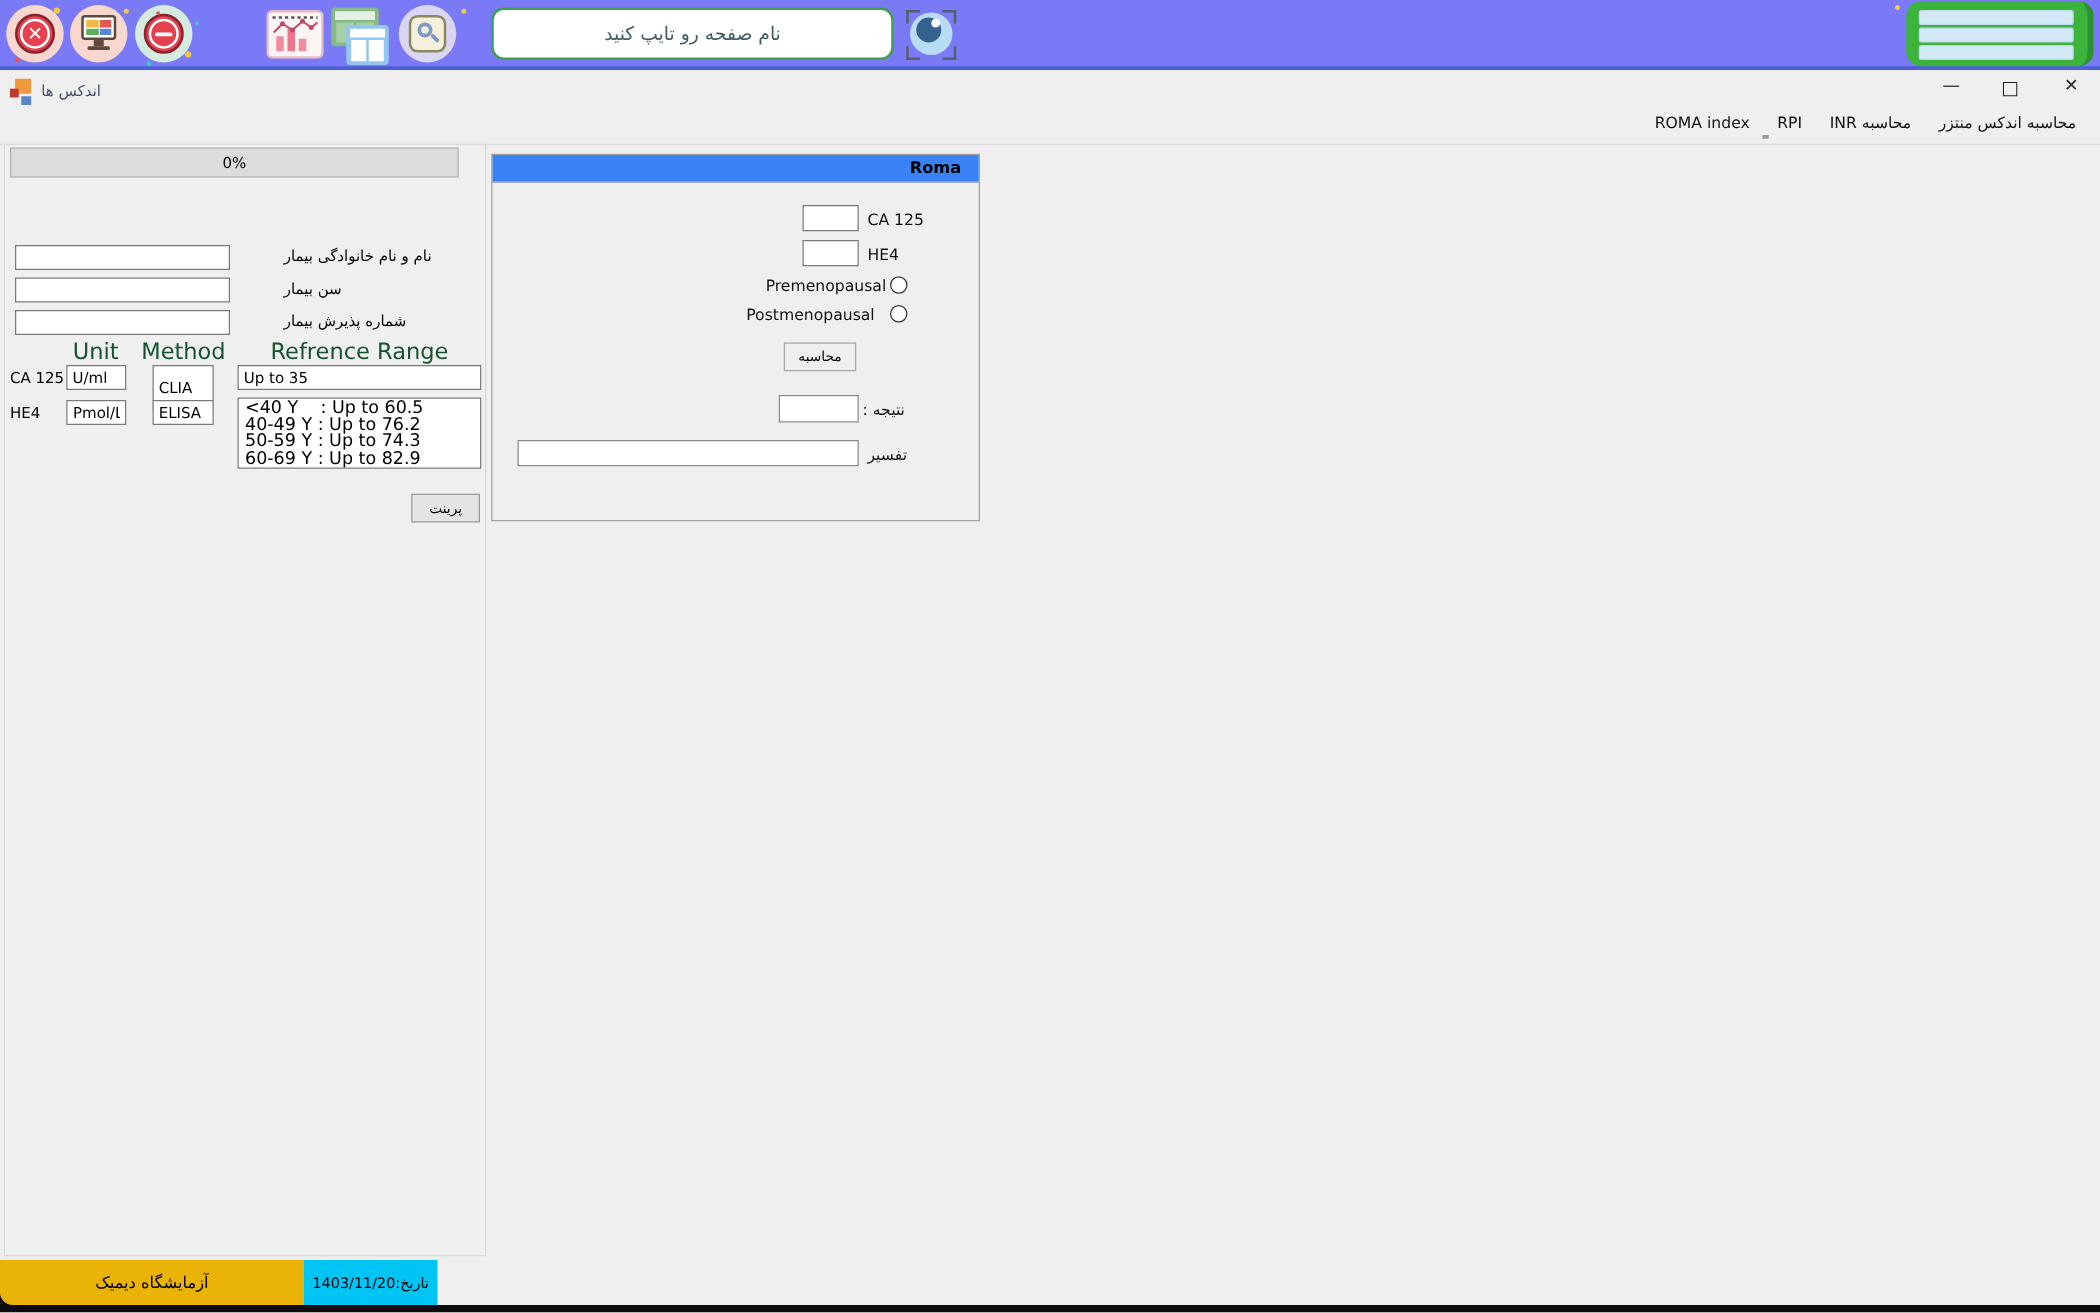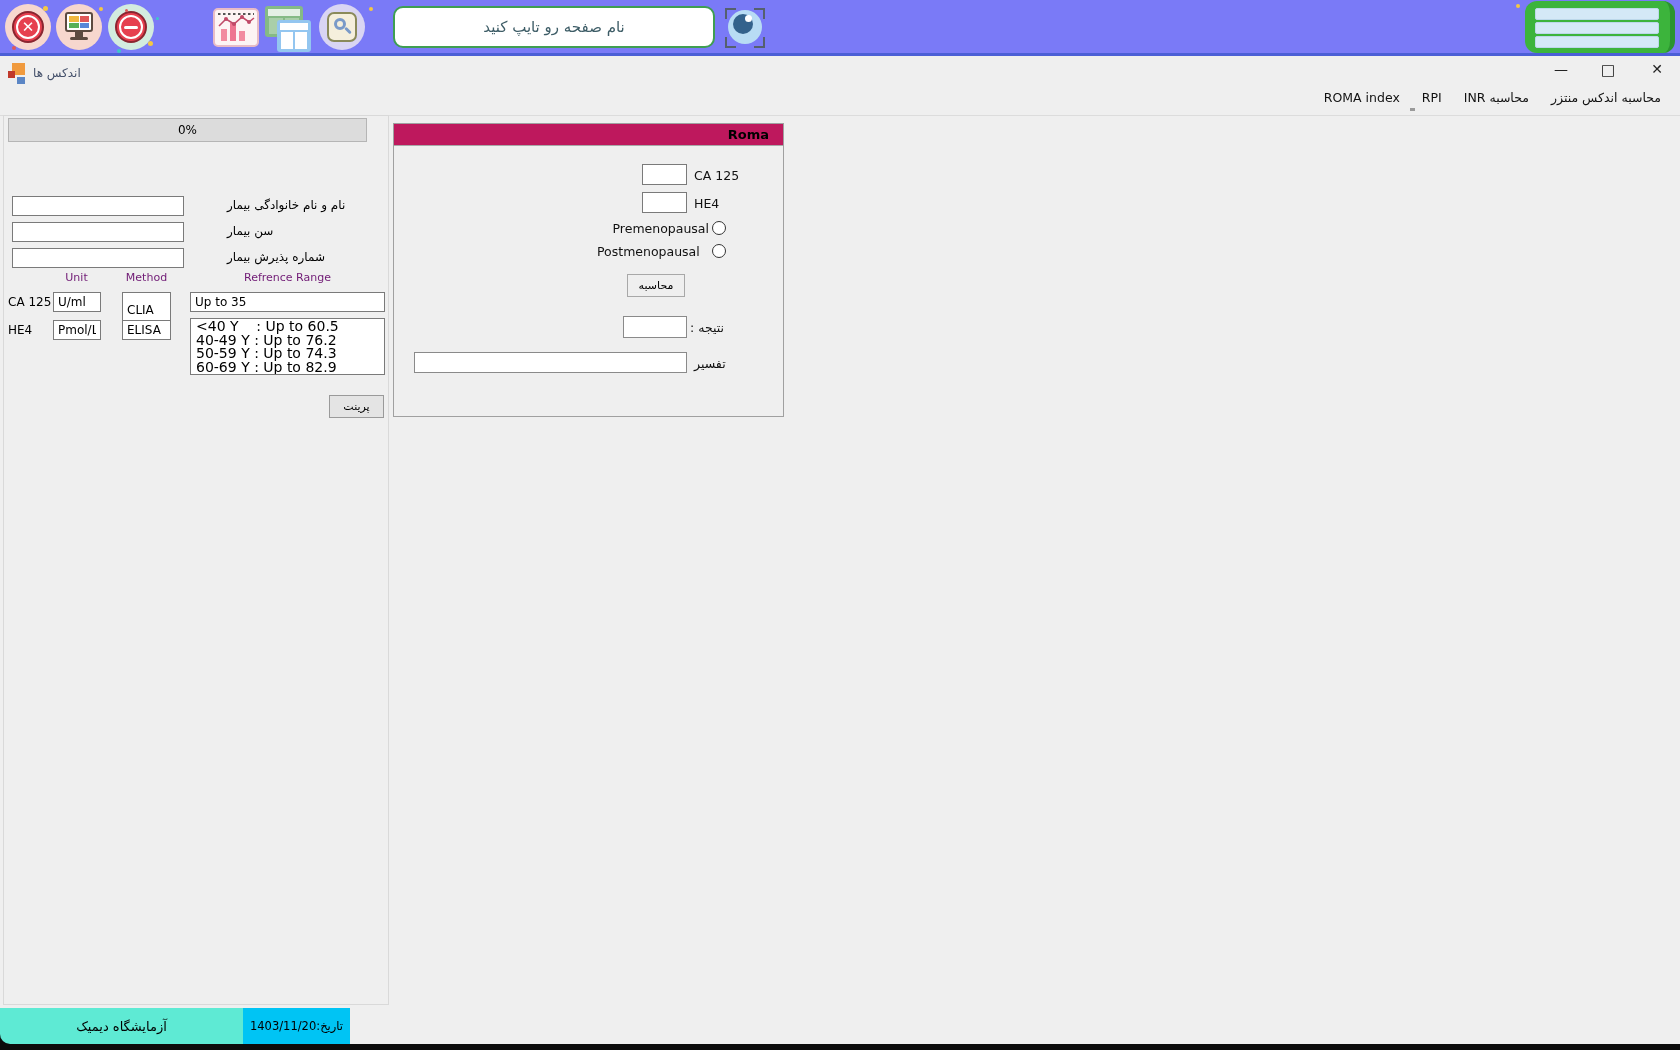--- a/index.html
+++ b/index.html
@@ -58,32 +58,32 @@
 
   
   .left-panel{position:absolute;left:3px;top:115px;width:386px;height:890px;
               border:1px solid #d9d9d9;box-sizing:border-box;background:#efefef}
   .progress{position:absolute;left:8px;top:118px;width:359px;height:24px;background:#dcdcdc;
             border:1px solid #b5b5b5;box-sizing:border-box;text-align:center;
             font-size:12px;color:#000;line-height:22px}
   .tb{position:absolute;border:1px solid #7a7a7a;background:#fff;box-sizing:border-box;
       font-family:"DejaVu Sans",sans-serif;font-size:12px;color:#000;padding:0 4px;outline:none}
   .flabel{position:absolute;font-size:12px;color:#000;direction:rtl;white-space:nowrap}
-  .thead{position:absolute;font-size:11px;color:#701a75;text-align:center}
+  .thead{position:absolute;font-size:18px;color:#14532d;text-align:center}
   .rowlabel{position:absolute;font-size:12px;color:#000}
   .rangebox{position:absolute;left:190px;top:318px;width:195px;height:57px;background:#fff;
             border:1px solid #7a7a7a;box-sizing:border-box;padding:1px 5px;overflow:hidden}
   .rangebox div{font-size:14px;line-height:13.5px;white-space:pre;color:#000}
   .winbtn{position:absolute;background:#e4e4e4;border:1px solid #9a9a9a;box-sizing:border-box;
           font-family:"DejaVu Sans",sans-serif;font-size:11px;color:#000;text-align:center;cursor:default}
 
   
   .roma-panel{position:absolute;left:393px;top:123px;width:391px;height:294px;
               border:1px solid #a0a0a0;box-sizing:border-box;background:#efefef}
-  .roma-header{position:absolute;left:0;top:0;width:100%;height:22px;background:#be185d;
+  .roma-header{position:absolute;left:0;top:0;width:100%;height:22px;background:#3b82f6;
                border-bottom:1px solid #a8a8a8;box-sizing:border-box;
                font-weight:bold;font-size:13px;color:#000;text-align:right;padding:3px 14px 0 0}
   .rlabel{position:absolute;font-size:12.5px;color:#111;white-space:nowrap}
   .radio{position:absolute;width:14px;height:14px;border-radius:50%;background:#fff;border:1px solid #333;box-sizing:border-box}
 
   
   .statusbar{position:absolute;left:0;top:1008px;width:1680px;height:36px}
   .sb-sec{position:absolute;top:0;height:36px}
   .sb-text{font-size:13px;color:#000;direction:rtl;white-space:nowrap}
   .black-strip{position:absolute;left:0;top:1044px;width:1680px;height:6px;background:#0c0c0c}
@@ -267,21 +267,21 @@
 
 <input class="tb" style="left: 623px; top: 316px; width: 64px; height: 22px; border-color: rgb(138, 138, 138);">
 <span class="rlabel" dir="rtl" style="left:690px;top:320px">نتیجه :</span>
 
 <input class="tb" style="left: 414px; top: 352px; width: 273px; height: 21px; border-color: rgb(138, 138, 138);">
 <span class="rlabel" dir="rtl" style="left:694px;top:356px">تفسیر</span>
 
 <span class="abs" style="left:0;top:1030px;width:16px;height:16px;background:#0c0c0c"></span>
 
 <div class="statusbar">
-  <div class="sb-sec" style="left:0;width:243px;background:#5eead4;border-bottom-left-radius:10px;
+  <div class="sb-sec" style="left:0;width:243px;background:#eab308;border-bottom-left-radius:10px;
        display:flex;align-items:center;justify-content:center">
     <span class="sb-text">آزمایشگاه دیمیک</span>
   </div>
 
   <div class="sb-sec" style="left:243px;width:107px;background:#00c4f4;display:flex;align-items:center;justify-content:center">
     <span class="sb-text" style="font-size:11.5px" dir="rtl">تاریخ:1403/11/20</span>
   </div>
 
 
 </div>

